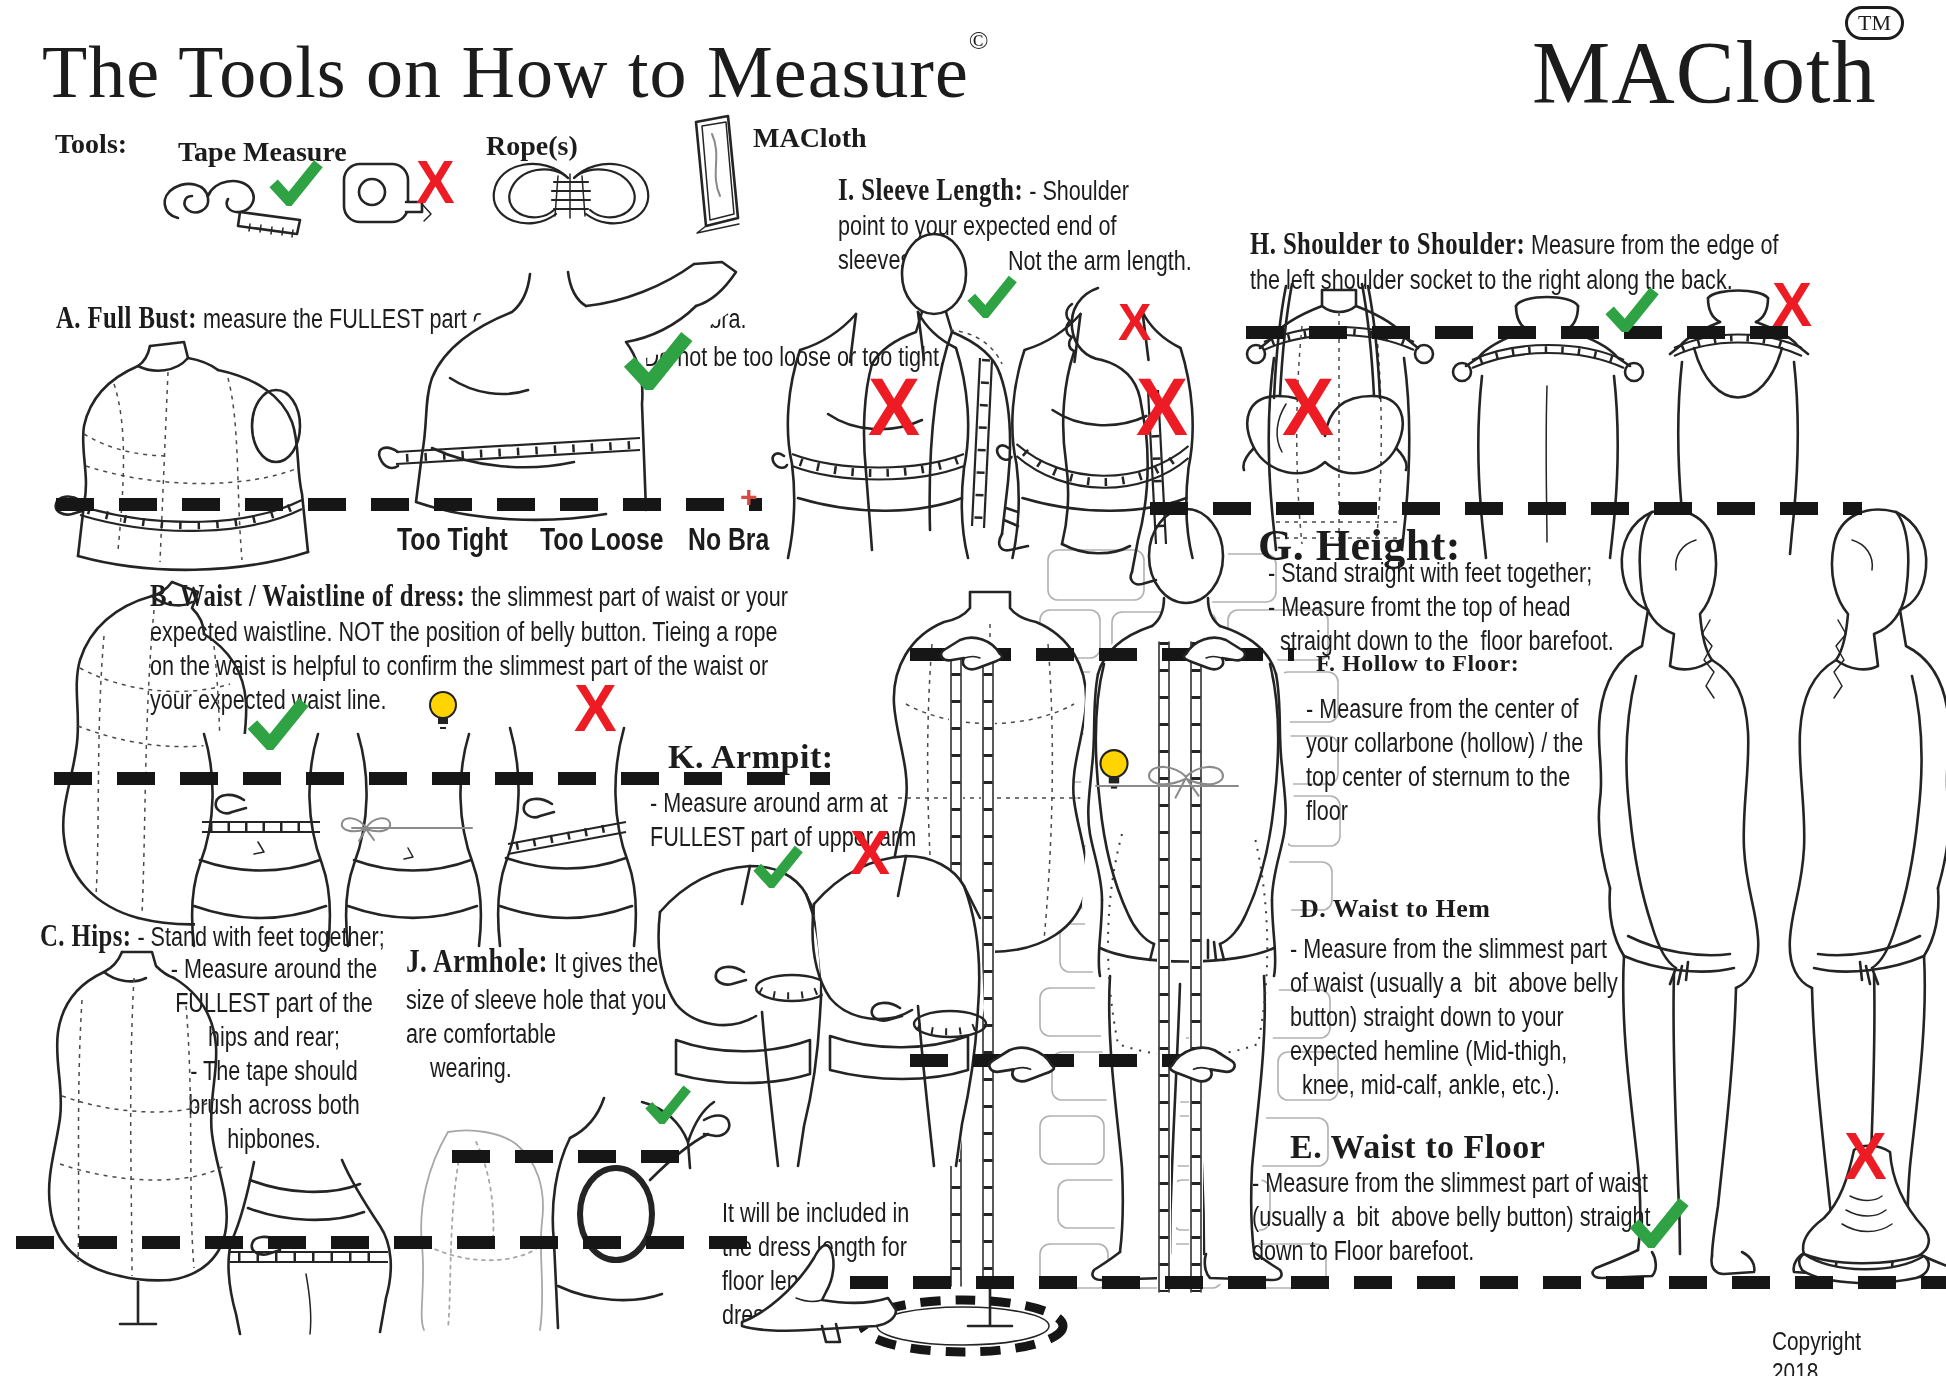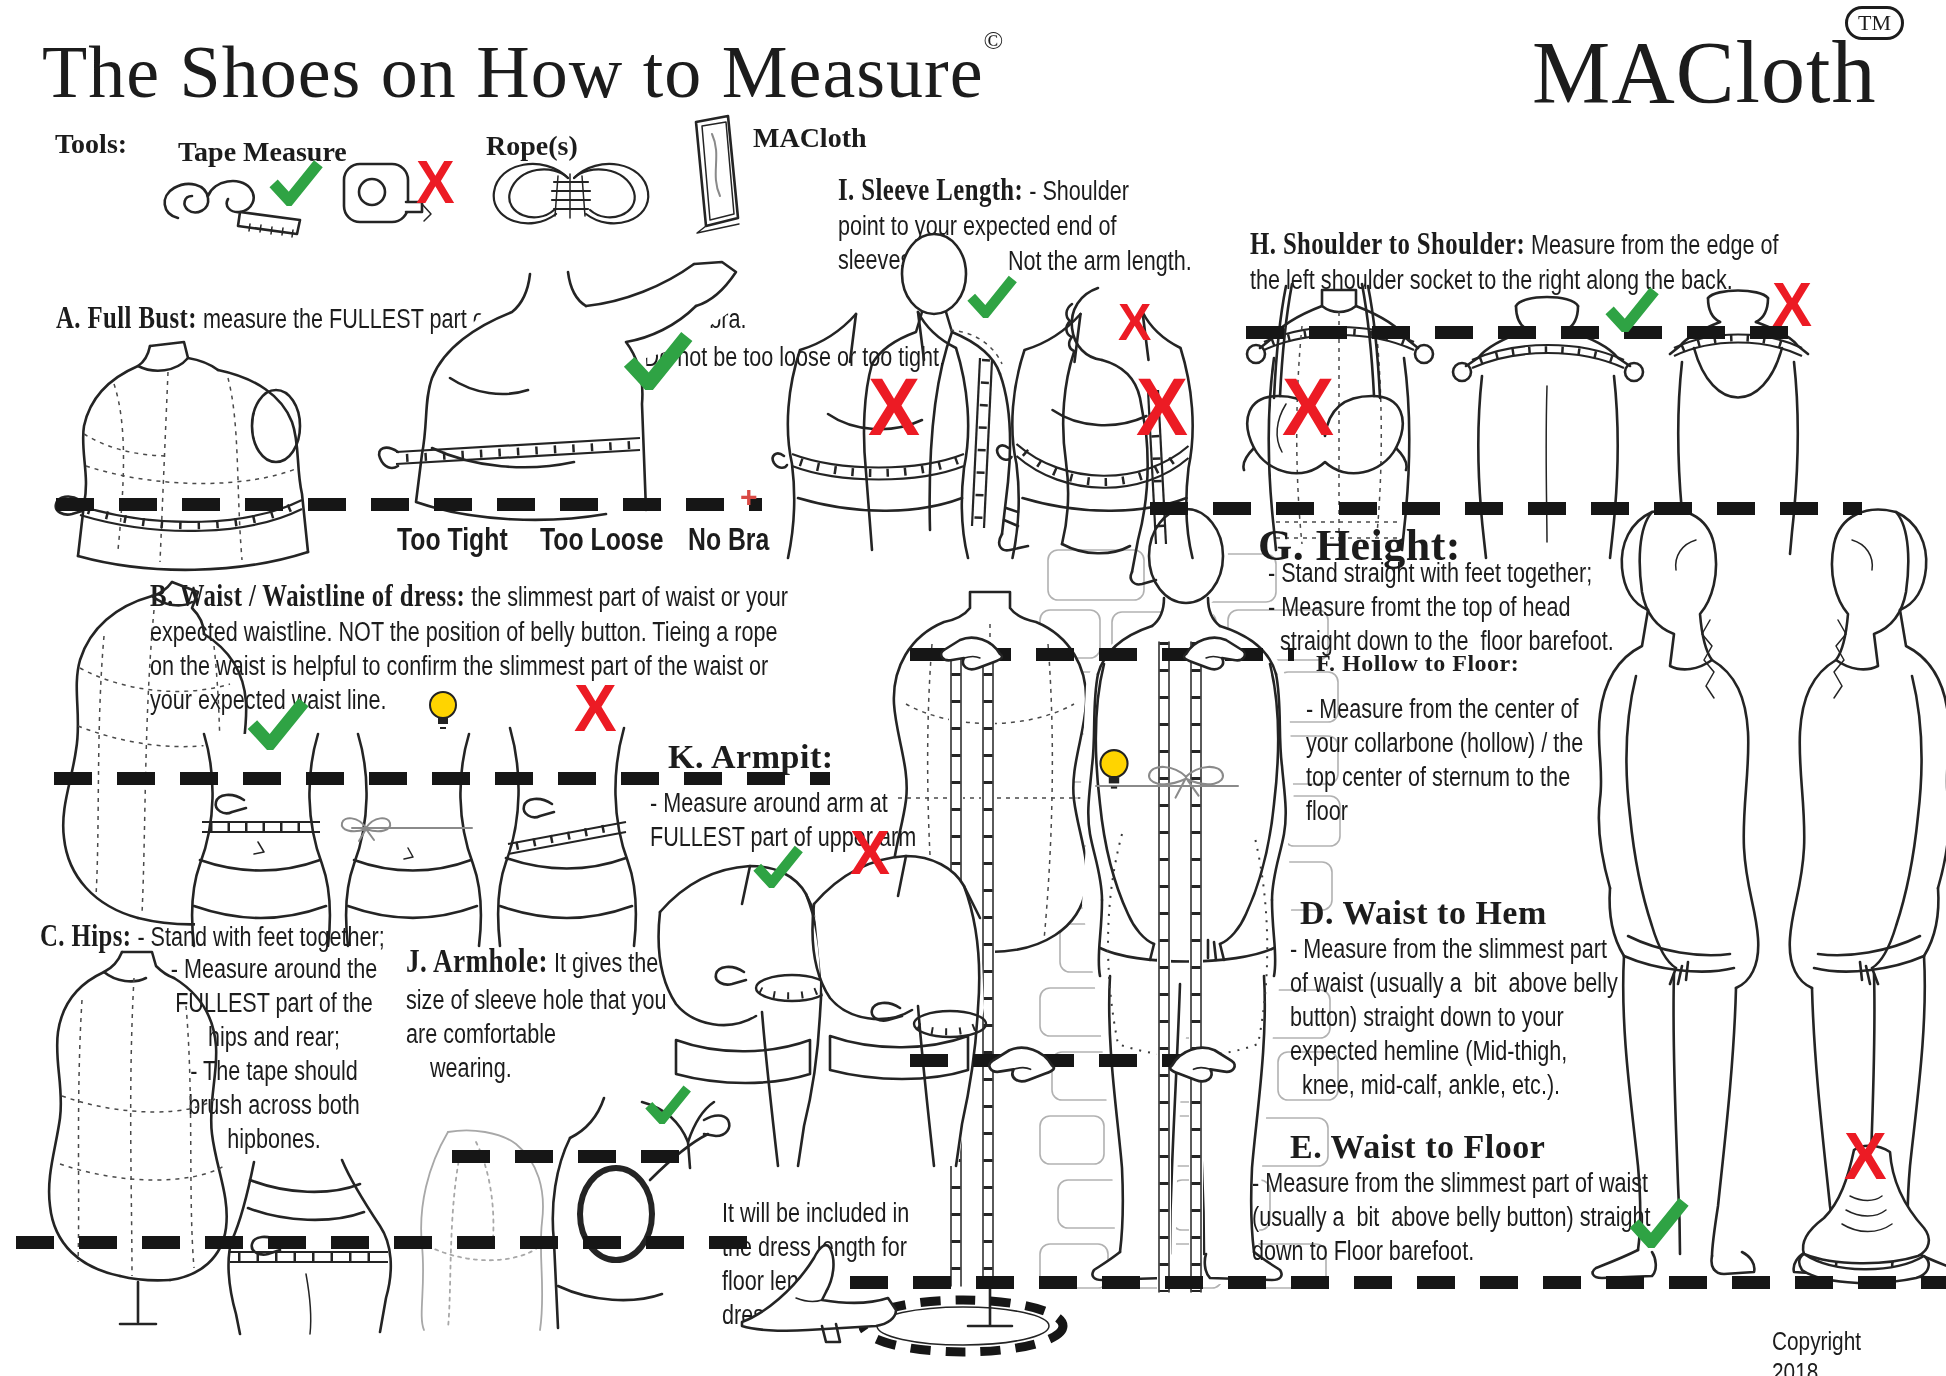--- a/index.html
+++ b/index.html
@@ -33,21 +33,21 @@
   font-family:"Liberation Sans",sans-serif}
 .plus{color:#D94A45;font-weight:bold;font-size:30px;line-height:1}
 .copyright{font-size:26px}
 .brick rect{stroke:#979797;fill:none;stroke-width:1.6;opacity:.75}
 </style>
 </head>
 <body>
 
 <div id="canvas">
 
-  <div id="title" class="abs" style="left:42px;top:26px"><span>The Shoes on How to Measure</span><sup>©</sup></div>
+  <div id="title" class="abs" style="left:42px;top:26px"><span>The Tools on How to Measure</span><sup>©</sup></div>
   <div id="brand" class="abs" style="left:1532px;top:22px">MACloth</div>
   <div id="brandmark" class="abs" style="left:1845px;top:6px">TM</div>
 
   <div class="abs toollabel" style="left:55px;top:128px">Tools:</div>
   <div class="abs toollabel" style="left:178px;top:136px">Tape Measure</div>
   <div class="abs toollabel" style="left:486px;top:130px">Rope(s)</div>
   <div class="abs toollabel" style="left:753px;top:122px">MACloth</div>
 
   <svg class="fig" style="left:156px;top:166px" width="170" height="74" viewBox="0 0 170 74">
     <g class="ink" style="fill:#fff">
@@ -541,21 +541,21 @@
   <div class="abs body sq" style="left:1268px;top:556px;width:460px"> - Stand straight with feet together;
 - Measure fromt the top of head
 &nbsp;&nbsp;straight down to the &nbsp;floor barefoot.</div>
 
   <div class="abs lead" style="left:1316px;top:650px;font-size:24px">F. Hollow to Floor:</div>
   <div class="abs body sq" style="left:1306px;top:692px;width:390px"> - Measure from the center of
 your collarbone (hollow) / the
 top center of sternum to the
 floor</div>
 
-  <div class="abs lead" style="left:1300px;top:894px;font-size:34px">D. Waist to Hem</div>
+  <div class="abs lead" style="left:1300px;top:894px;font-size:26px">D. Waist to Hem</div>
   <div class="abs body sq" style="left:1290px;top:932px;width:440px"> - Measure from the slimmest part
 of waist (usually a &nbsp;bit &nbsp;above belly
 button) straight down to your
 expected hemline (Mid-thigh,
 &nbsp;&nbsp;knee, mid-calf, ankle, etc.).</div>
 
   <div class="abs lead" style="left:1290px;top:1128px;font-size:34px">E. Waist to Floor</div>
   <div class="abs body sq" style="left:1252px;top:1166px;width:560px"> - Measure from the slimmest part of waist
 (usually a &nbsp;bit &nbsp;above belly button) straight
 down to Floor barefoot.</div>

